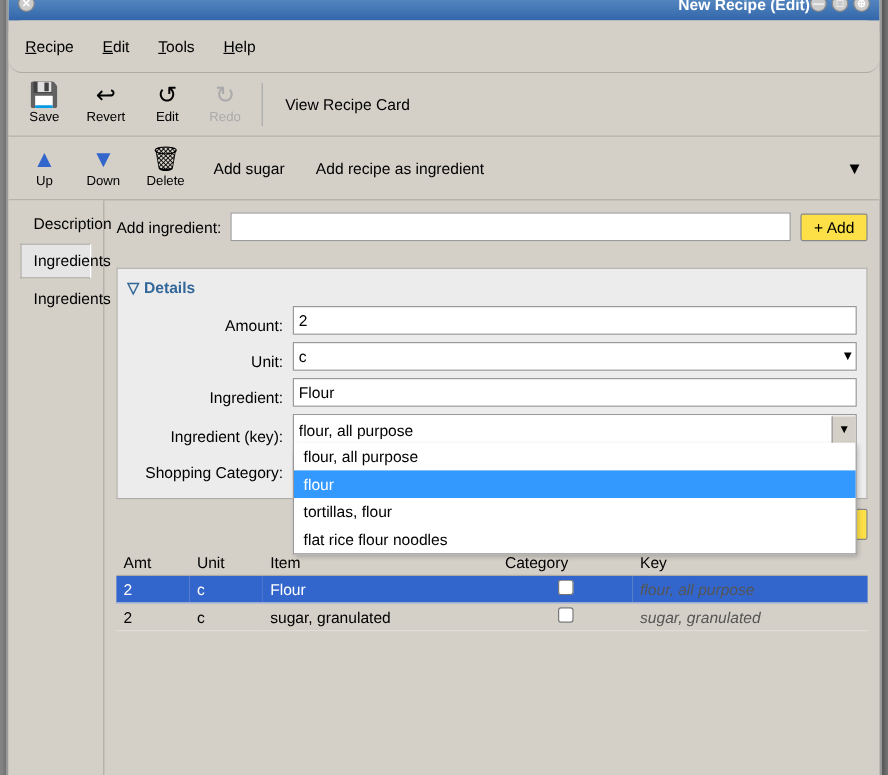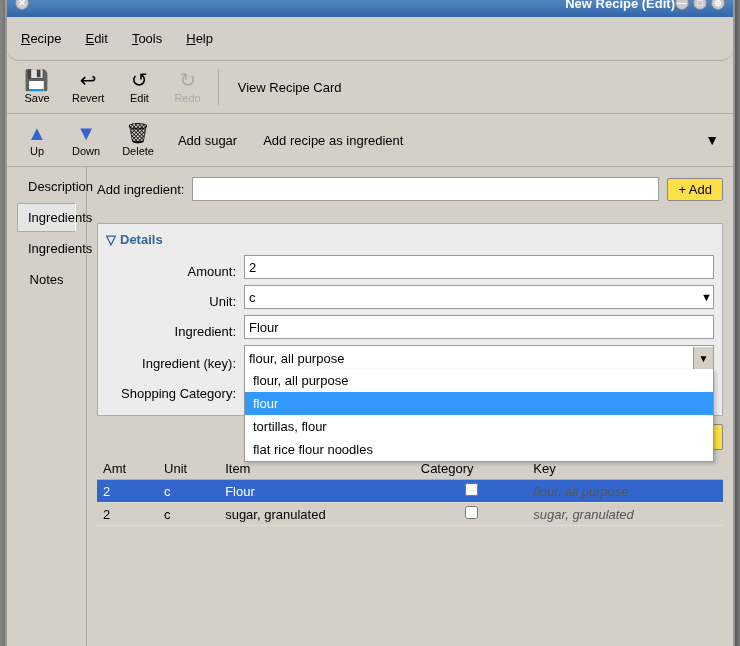--- a/index.html
+++ b/index.html
@@ -419,23 +419,20 @@
 
     <div class="sidebar">
       <div class="sidebar-tab">
         <span>Description</span>
       </div>
       <div class="sidebar-tab active">
         <span>Ingredients</span>
       </div>
       <div class="sidebar-tab">
         <span>Ingredients</span>
-      </div>
-      <div class="sidebar-tab">
-        <span>Notes</span>
       </div>
     </div>
 
     <div class="content-area">
 
       <div class="add-ingredient-row">
         <span class="add-ingredient-label">Add ingredient:</span>
         <input class="add-ingredient-input" type="text" value="" style="">
         <button class="add-btn">
           <span>+ Add</span>

